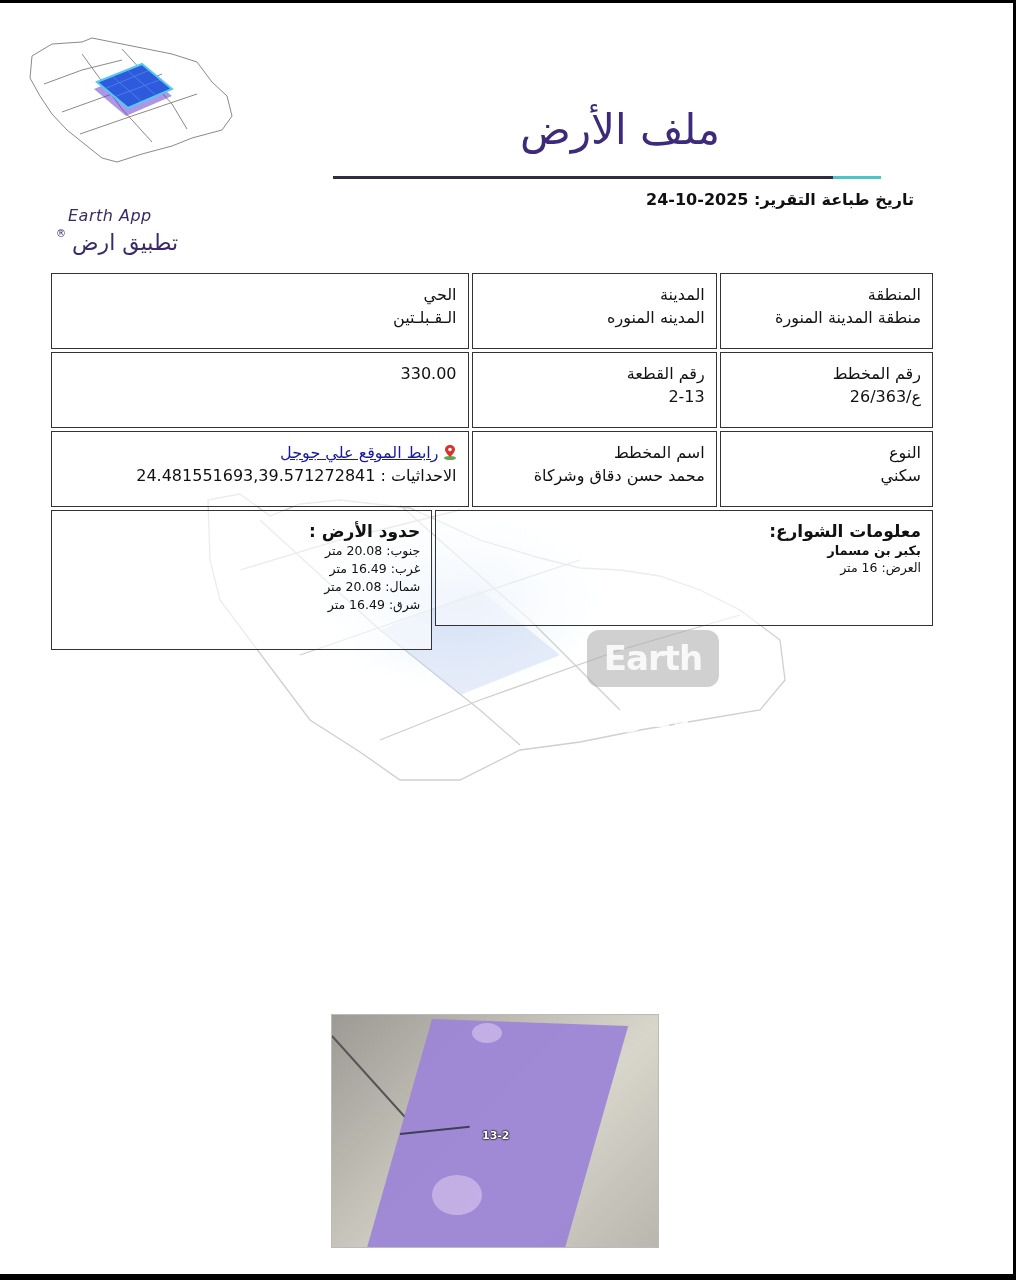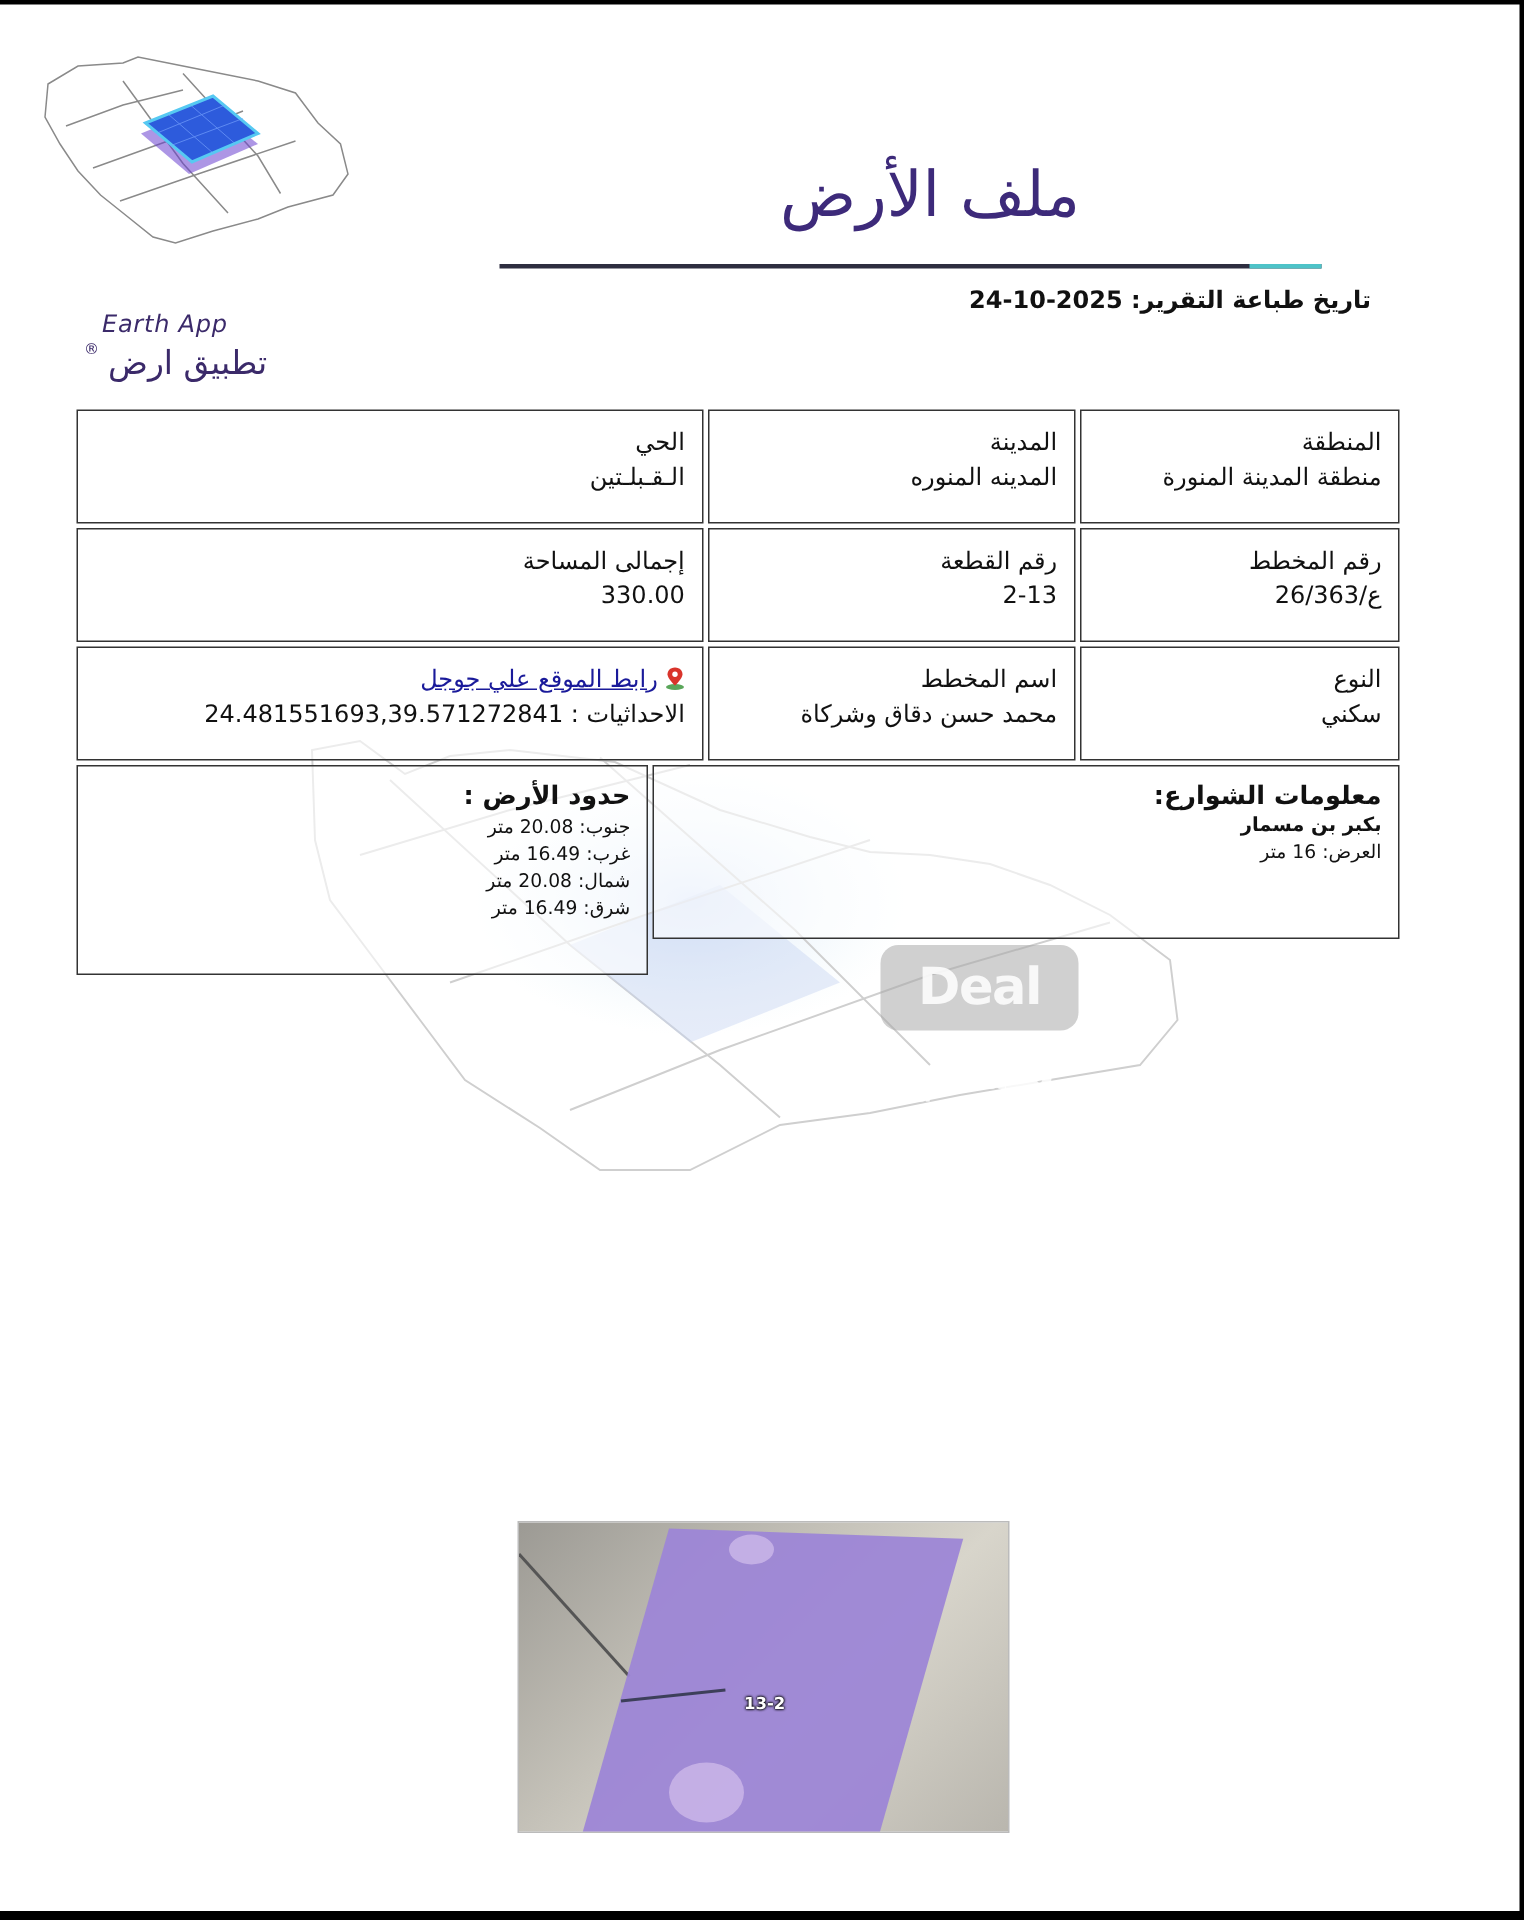--- a/index.html
+++ b/index.html
@@ -37,21 +37,21 @@
   .ltr { direction: ltr; unicode-bidi: isolate; display: inline-block; }
   .map-link { color: #1a1a9a; text-decoration: underline; cursor: pointer; }
   .pin { display: inline-block; width: 14px; height: 16px; vertical-align: -2px; margin-left: 4px; }
   .wide-r { width: 548px; height: 116px; padding: 10px 11px; }
   .wide-l { width: 419px; height: 140px; padding: 10px 11px; }
   .sec-title { font-weight: bold; font-size: 17px; line-height: 21px; display: block; }
   .sub-bold { font-weight: bold; font-size: 13px; line-height: 17px; display: block; }
   .small { font-size: 12.5px; line-height: 18px; display: block; }
 
   
-  .plot-img { position: absolute; left: 345px; top: 1014px; width: 328px; height: 208px; overflow: hidden; background: linear-gradient(135deg, #9c9a94 0%, #c5c2b9 40%, #d8d5cb 60%, #b9b6ae 100%); border: 1px solid #bbb; }
+  .plot-img { position: absolute; left: 331px; top: 1014px; width: 328px; height: 234px; overflow: hidden; background: linear-gradient(135deg, #9c9a94 0%, #c5c2b9 40%, #d8d5cb 60%, #b9b6ae 100%); border: 1px solid #bbb; }
   .plot-img .parcel { position: absolute; left: 100px; top: 4px; width: 198px; height: 230px; background: #9d86d6; transform: skewX(-14deg) rotate(2deg); transform-origin: top left; opacity: 0.95; }
   .plot-img .blob { position: absolute; border-radius: 50%; background: rgba(220,200,240,0.6); }
   .plot-img .line1 { position: absolute; left: 0; top: 20px; width: 110px; height: 2px; background: #555; transform: rotate(48deg); transform-origin: left; }
   .plot-img .line2 { position: absolute; left: 68px; top: 118px; width: 70px; height: 2px; background: #3d3f5a; transform: rotate(-6deg); transform-origin: left; }
   .plot-label { position: absolute; left: 150px; top: 114px; font-size: 11px; font-weight: bold; color: #fff; text-shadow: 0 0 2px #000, 0 0 2px #000, 0 0 1px #000; font-family: "DejaVu Sans", sans-serif; }
 </style>
 </head>
 <body>
 
 <div class="frame"></div>
@@ -100,21 +100,21 @@
   <g fill="none" stroke="#cfcfcf" stroke-width="1.3">
     <path d="M10 80 L8 20 L40 14 L70 36 L100 24 L140 20 L210 28 L280 60 L340 78 L380 88 L420 90 L460 96 L500 110 L540 130 L580 160 L585 200 L560 230 L500 240 L440 250 L380 262 L320 270 L260 300 L200 300 L160 272 L110 240 L80 200 L50 160 L20 120 Z"></path>
     <path d="M40 90 L140 60 L260 30"></path>
     <path d="M100 175 L230 130 L380 80"></path>
     <path d="M180 260 L280 220 L420 170 L540 135"></path>
     <path d="M60 40 L180 150 L280 230 L320 265"></path>
     <path d="M200 25 L330 140 L420 230"></path>
   </g>
   <polygon points="180,150 280,110 360,175 260,215" fill="#c7d4f2" opacity="0.45"></polygon>
 </svg>
-<div class="deal-badge">Deal سكني</div>
+<div class="deal-badge">Earth دييل</div>
 
 <div class="grid">
   <div class="row">
     <div class="cell c1 h66">
       <span class="lbl">المنطقة</span>
       <span class="val">منطقة المدينة المنورة</span>
     </div>
     <div class="cell c2 h66">
       <span class="lbl">المدينة</span>
       <span class="val">المدينه المنوره</span>
@@ -128,21 +128,20 @@
   <div class="row">
     <div class="cell c1 h66">
       <span class="lbl">رقم المخطط</span>
       <span class="val">ع/26/363</span>
     </div>
     <div class="cell c2 h66">
       <span class="lbl">رقم القطعة</span>
       <span class="val">2-13</span>
     </div>
     <div class="cell c3 h66">
-      <span class="lbl">إجمالى المساحة</span>
       <span class="val">330.00</span>
     </div>
   </div>
 
   <div class="row">
     <div class="cell c1 h66">
       <span class="lbl">النوع</span>
       <span class="val">سكني</span>
     </div>
     <div class="cell c2 h66">

